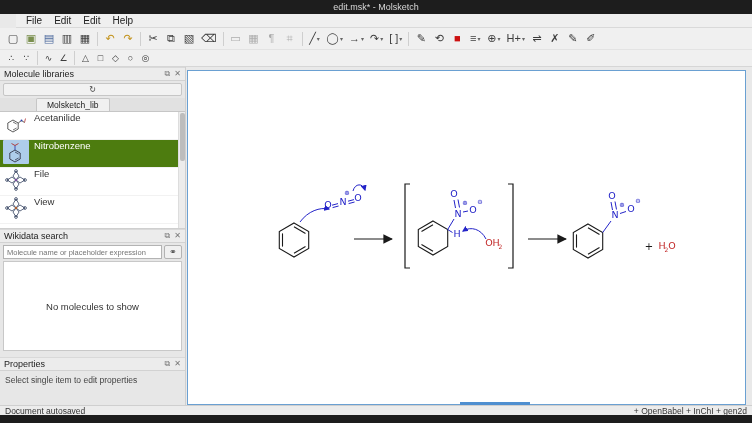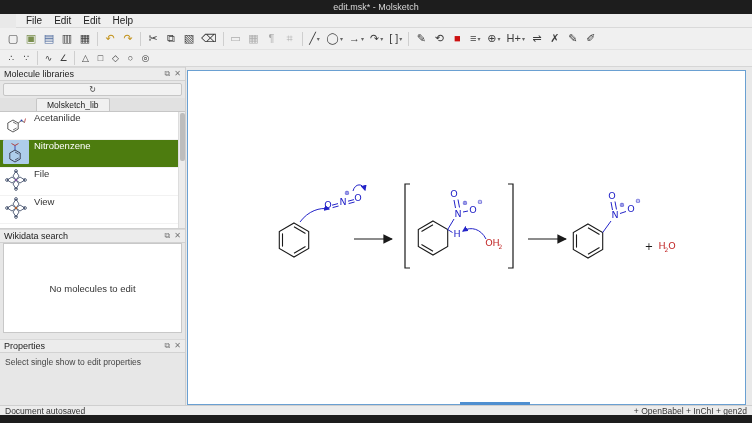--- a/index.html
+++ b/index.html
@@ -342,32 +342,38 @@
       <div class="scroll-thumb-v"></div>
     </div>
   </div>
 
   <div class="panel-header">
     <span class="ph-title">Wikidata search</span>
     <span class="ph-ic">⧉</span>
     <span class="ph-ic">✕</span>
   </div>
 
+  <div class="search-row">
+    <input class="search-input" type="text" placeholder="Molecule name or placeholder expression" style="">
+    <span class="search-btn">
+      <span>⚭</span>
+    </span>
+  </div>
 
   <div class="results">
-    <span>No molecules to edit</span>
+    <span>No molecules to show</span>
   </div>
 
   <div class="panel-header">
     <span class="ph-title">Properties</span>
     <span class="ph-ic">⧉</span>
     <span class="ph-ic">✕</span>
   </div>
 
-  <div class="hint">Select single show to edit properties</div>
+  <div class="hint">Select single item to edit properties</div>
 </div>
 
 <div class="canvas-wrap">
   <svg width="557" height="333" viewBox="0 0 557 333">
     <defs>
       <marker id="mB" viewBox="0 0 10 10" refX="9" refY="5" markerWidth="8" markerHeight="8" orient="auto-start-reverse">
         <path d="M0,0 L10,5 L0,10 z" fill="#1a1a1a"></path>
       </marker>
       <marker id="mBlue" viewBox="0 0 10 10" refX="8" refY="5" markerWidth="6" markerHeight="6" orient="auto-start-reverse">
         <path d="M0,0 L10,5 L0,10 z" fill="#2323c8"></path>

